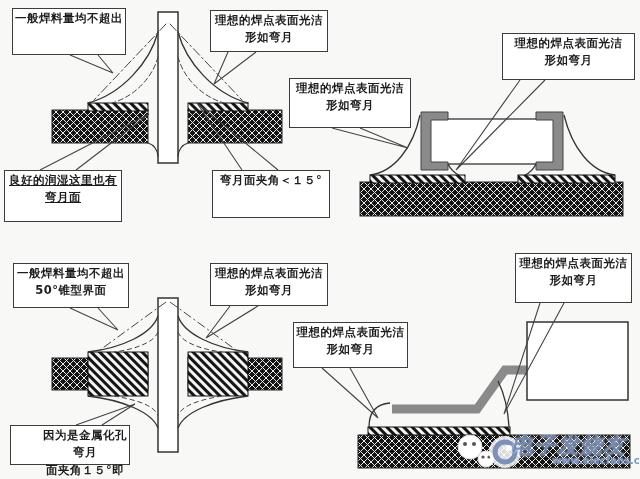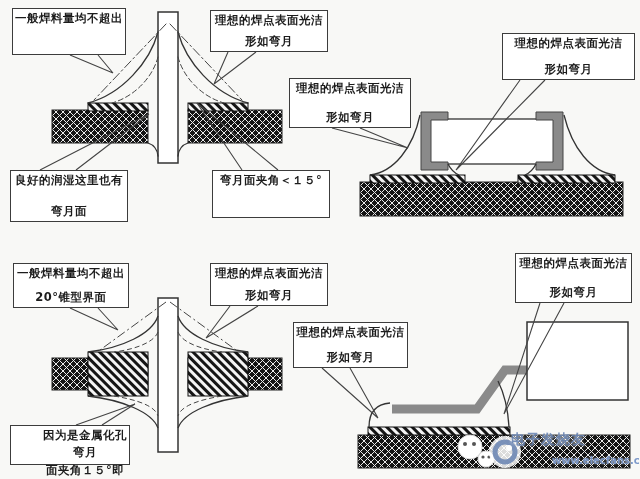--- a/index.html
+++ b/index.html
@@ -1,24 +1,24 @@
 <!DOCTYPE html>
 <html><head>
 <meta charset="utf-8">
 <style>
   html,body{margin:0;padding:0;background:#fff;}
   .canvas{position:relative;width:640px;height:479px;background:#f8f8f6;overflow:hidden;
           font-family:"DejaVu Sans","Liberation Sans",sans-serif;}
   .art{position:absolute;left:0;top:0;z-index:1;}
   .callout{position:absolute;z-index:2;background:#fff;border:1.5px solid #3c3c3c;
-           display:flex;flex-direction:column;align-items:center;justify-content:space-between;
+           display:flex;flex-direction:column;align-items:center;justify-content:flex-start;
            text-align:center;font-weight:bold;font-size:11.5px;line-height:1.5;color:#1c1c1c;
            padding:1px 2px;box-sizing:border-box;letter-spacing:0.5px;}
-  .wm-brand{position:absolute;left:511px;top:431px;z-index:3;font-weight:bold;font-size:14px;
-            letter-spacing:1px;color:rgba(95,125,175,0.82);text-shadow:0 0 3px rgba(255,255,255,0.85);}
+  .wm-brand{position:absolute;left:511px;top:431px;z-index:3;font-weight:bold;font-size:22px;
+            letter-spacing:1px;color:rgba(95,125,175,0.82);text-shadow:0 0 3px rgba(255,255,255,0.85);font-style:italic;}
   .wm-url{position:absolute;left:552px;top:455px;z-index:3;font-weight:bold;font-size:10px;
           color:rgba(118,148,198,0.95);text-shadow:0 0 2px rgba(255,255,255,0.8);}
 </style>
 </head>
 <body>
 
 <div class="canvas">
 
   <svg class="art" width="640" height="479" viewBox="0 0 640 479">
     <defs>
@@ -129,38 +129,38 @@
     </g>
   </svg>
 
   <div class="callout" style="left:12px;top:8px;width:114px;height:47px;">
     <span>一般焊料量均不超出</span>
   </div>
   <div class="callout" style="left:210px;top:10px;width:118px;height:42px;">
     <span>理想的焊点表面光洁</span>
     <span>形如弯月</span>
   </div>
-  <div class="callout" style="left:10px;top:170px;width:118px;height:52px;">
+  <div class="callout" style="left:4px;top:170px;width:118px;height:52px;text-decoration:underline;">
     <span>良好的润湿这里也有</span>
     <span>弯月面</span>
   </div>
   <div class="callout" style="left:212px;top:170px;width:118px;height:48px;">
     <span>弯月面夹角＜１５°</span>
   </div>
   <div class="callout" style="left:289px;top:78px;width:122px;height:50px;">
     <span>理想的焊点表面光洁</span>
     <span>形如弯月</span>
   </div>
   <div class="callout" style="left:502px;top:33px;width:133px;height:47px;">
     <span>理想的焊点表面光洁</span>
     <span>形如弯月</span>
   </div>
   <div class="callout" style="left:13px;top:263px;width:116px;height:45px;">
     <span>一般焊料量均不超出</span>
-    <span>20°锥型界面</span>
+    <span>50°锥型界面</span>
   </div>
   <div class="callout" style="left:210px;top:263px;width:118px;height:43px;">
     <span>理想的焊点表面光洁</span>
     <span>形如弯月</span>
   </div>
   <div class="callout" style="left:10px;top:425px;width:120px;height:40px;padding-left:32px;">
     <span>因为是金属化孔弯月</span>
     <span>面夹角１５°即可</span>
   </div>
   <div class="callout" style="left:293px;top:322px;width:115px;height:46px;">

